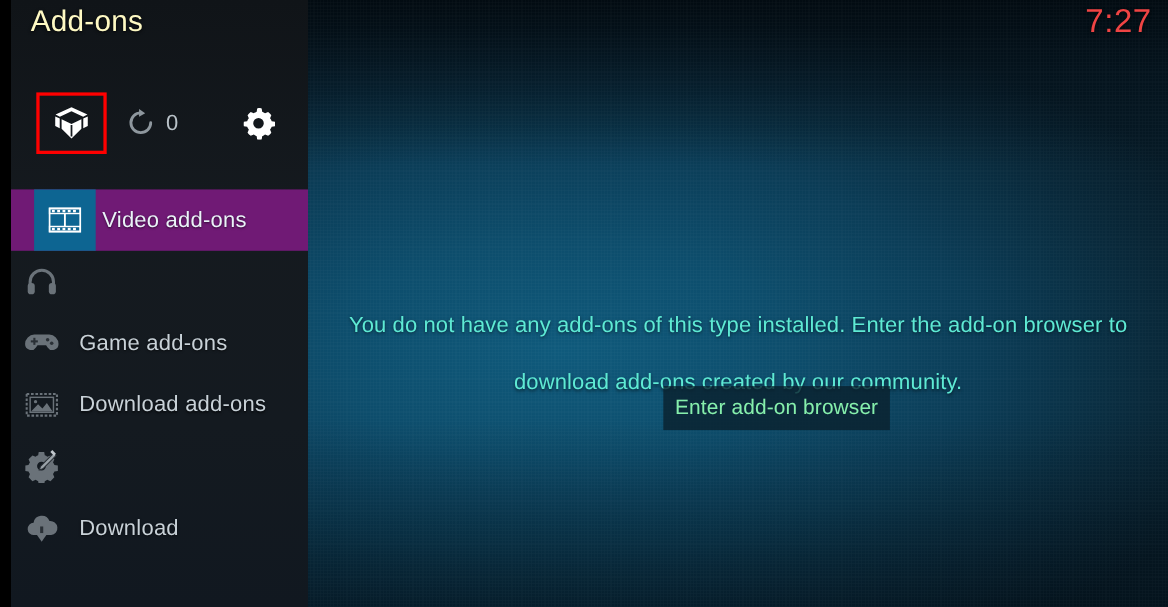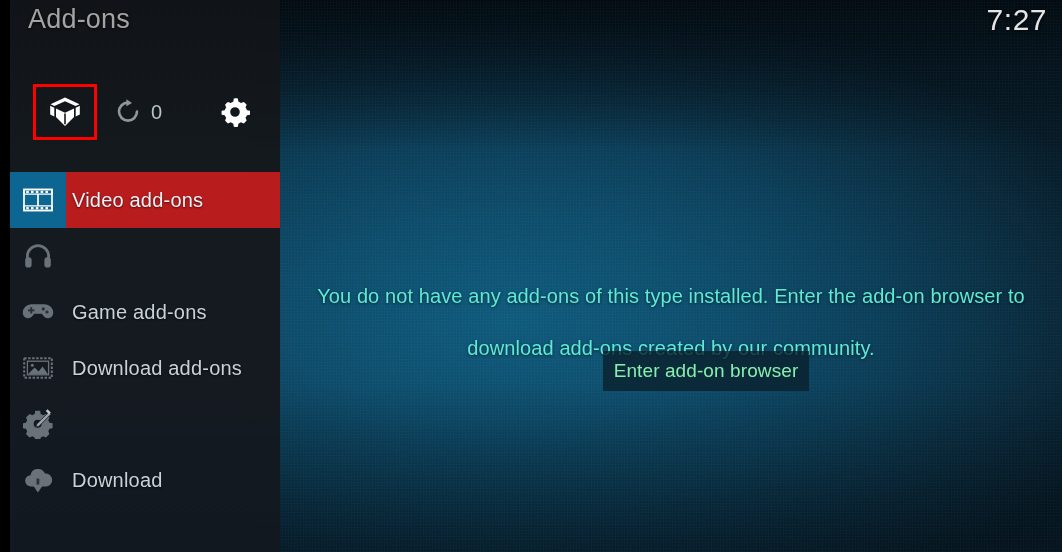--- a/index.html
+++ b/index.html
@@ -49,30 +49,30 @@
     background:#151a1e;
   }
   .left-panel-grad {
     position:absolute; inset:0;
     background:linear-gradient(to bottom, #101418 0%, #151a1f 35%, #141a20 70%, #111820 100%);
   }
 
   
   .page-title {
     position:absolute; left:28px; top:4px;
-    font-size:27px; color:#a3a3a3; font-weight:400;
+    font-size:27px; color:#fef9c3; font-weight:400;
     letter-spacing:.2px;
     text-shadow:0 1px 3px rgba(0,0,0,.8);
     z-index:6;
   }
 
   
   .clock {
     position:absolute; right:15px; top:3px;
-    font-size:30px; color:#e5e5e5; font-weight:400;
+    font-size:30px; color:#ef4444; font-weight:400;
     letter-spacing:.5px;
     text-shadow:0 1px 4px rgba(0,0,0,.7);
     z-index:6;
   }
 
   
   .toolbar {
     position:absolute; left:10px; top:74px; width:270px; height:78px;
     z-index:7;
   }
@@ -115,21 +115,22 @@
   .side-label {
     font-size:20px; color:#c9d2d8; font-weight:400;
     letter-spacing:.2px;
     margin-left:6px;
     text-shadow:0 1px 2px rgba(0,0,0,.6);
   }
   .side-item.selected .side-icon {
     background:#0d6592;
   }
   .side-item.selected {
-    background:#b91c1c;
+    background:#701a75;
+    padding-left:21px;
   }
   .side-item.selected .side-label {
     color:#eaf3f8;
   }
 
   
   .main-msg {
     position:absolute;
     left:280px; top:282px; width:782px;
     text-align:center;

